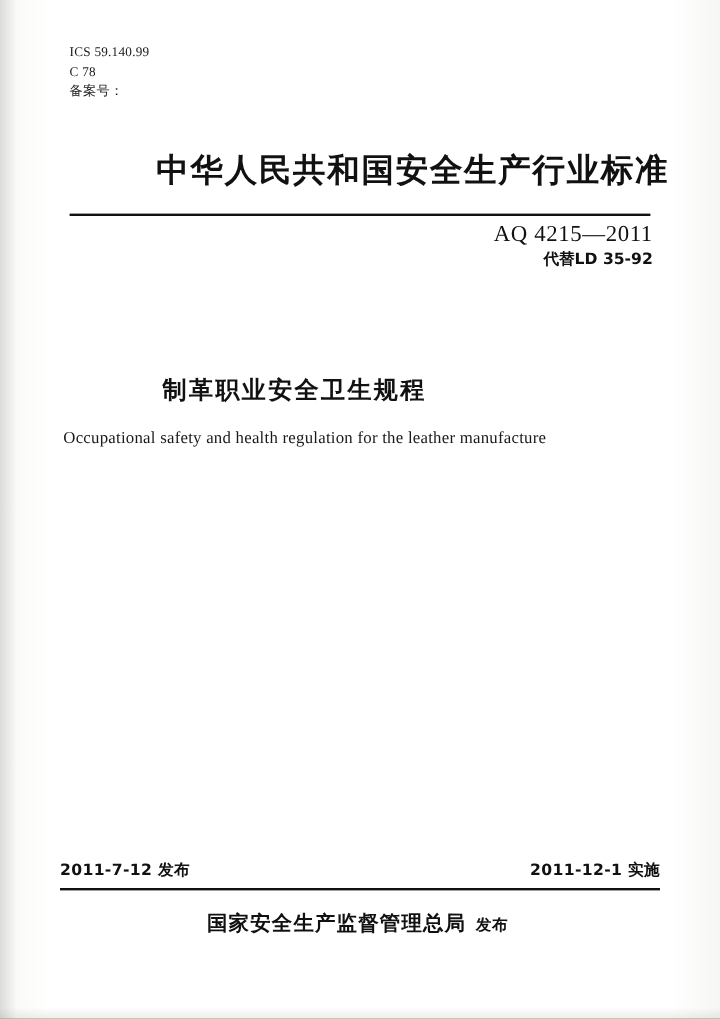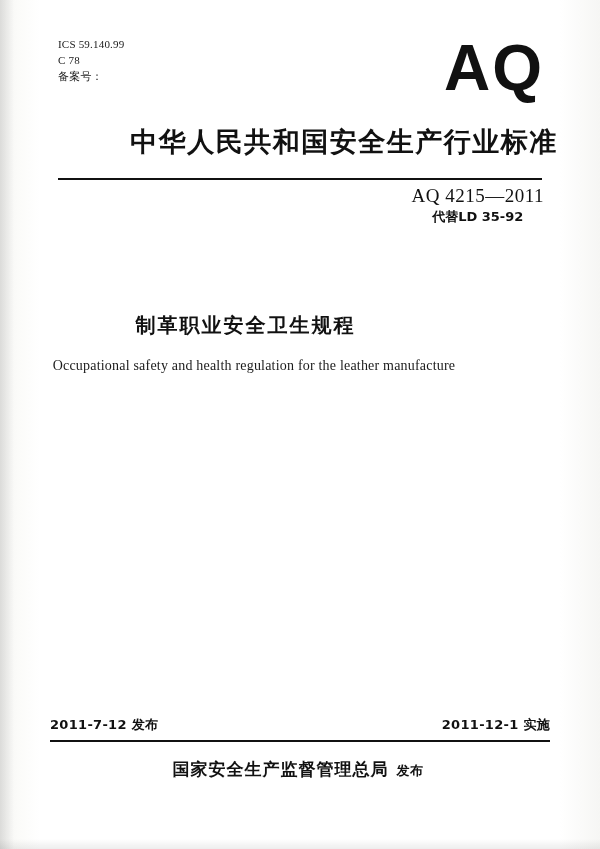--- a/index.html
+++ b/index.html
@@ -87,21 +87,21 @@
     width: 484px;
     height: 2px;
     background: #111111;
   }
 
   
   .std-no {
     position: absolute;
     right: 56px;
     top: 184px;
-    text-align: center;
+    text-align: right;
     font-family: "Liberation Serif", serif;
     color: #111111;
   }
   .std-no .main-no {
     font-size: 19px;
     line-height: 24px;
     letter-spacing: 0.5px;
     white-space: nowrap;
   }
   .std-no .replace-no {
@@ -212,21 +212,20 @@
   <div class="sheet"></div>
 
   <div class="content">
 
     <div class="ics-block">
       <div>ICS 59.140.99</div>
       <div>C 78</div>
       <div>备案号：</div>
     </div>
 
-    <div class="aq-logo">AQ</div>
 
     <div class="std-title">中华人民共和国安全生产行业标准</div>
 
     <div class="rule"></div>
 
     <div class="std-no">
       <div class="main-no">AQ 4215—2011</div>
       <div class="replace-no">代替LD 35-92</div>
     </div>
 

